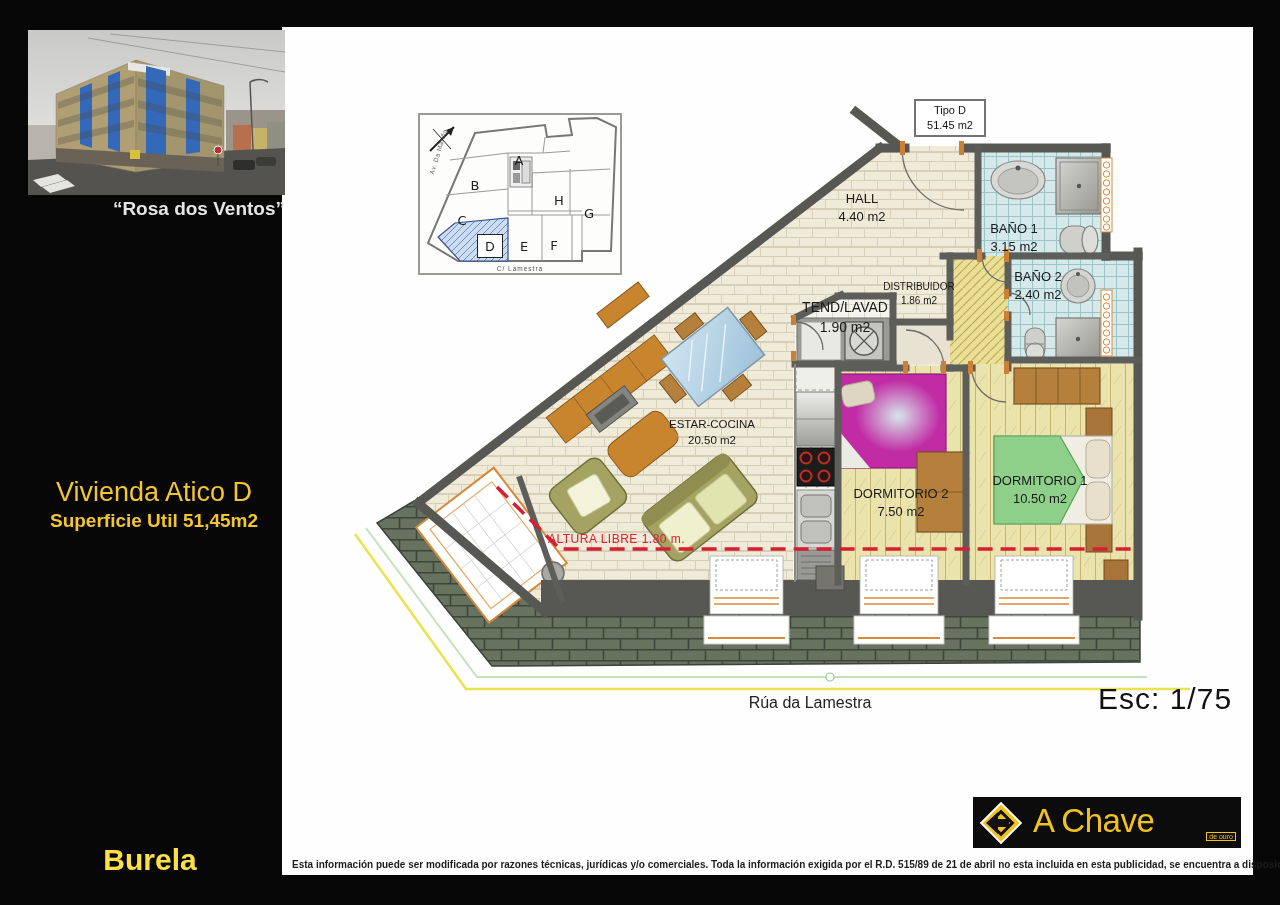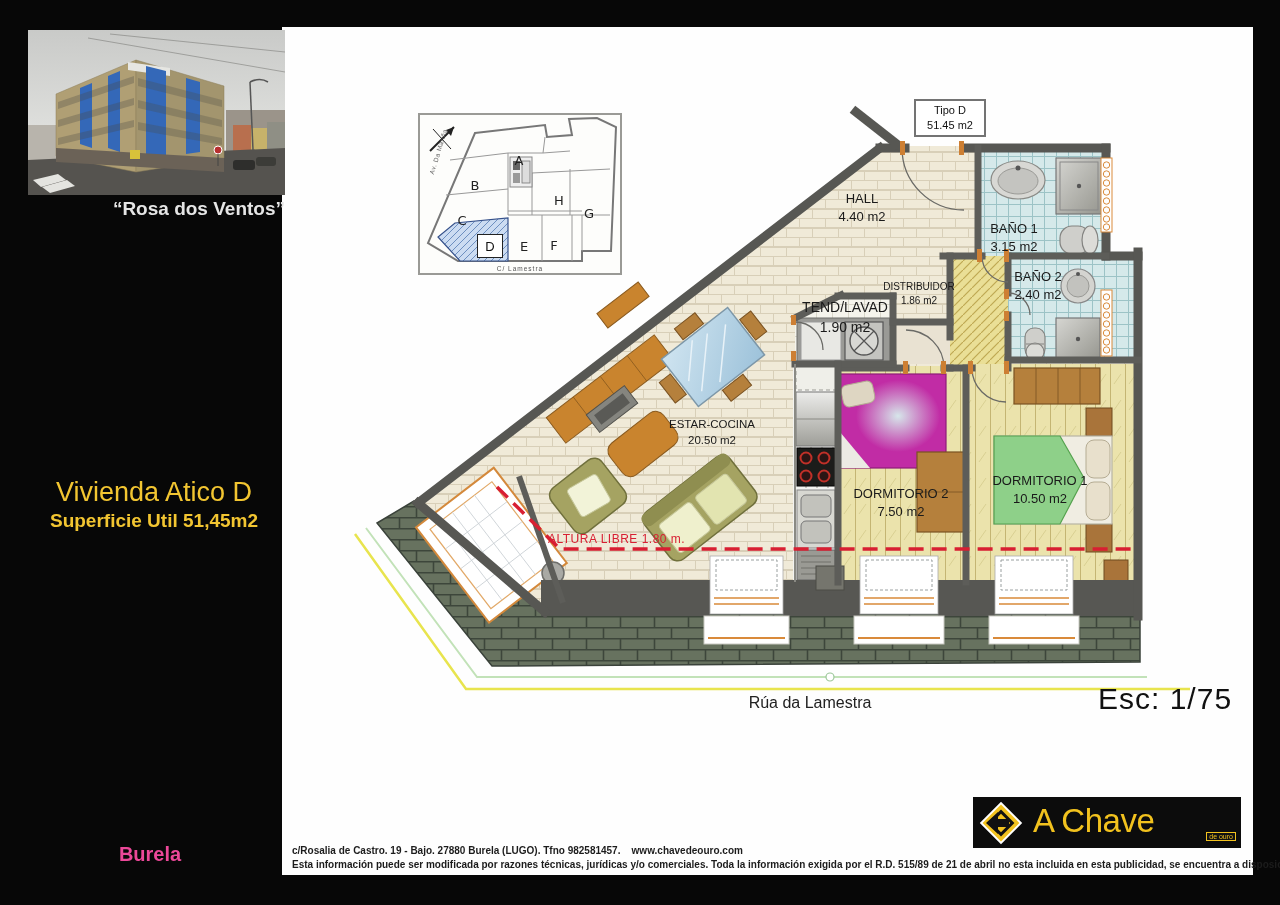--- a/index.html
+++ b/index.html
@@ -7,22 +7,22 @@
         font-family:"Liberation Sans",sans-serif;}
   .abs{position:absolute;}
   .panel{left:282px;top:27px;width:971px;height:848px;background:#fefefe;z-index:1;}
   .plan-svg{left:0;top:0;width:1280px;height:905px;z-index:2;pointer-events:none;}
   .photo{left:28px;top:30px;width:257px;height:165px;z-index:2;}
   .caption{left:28px;top:198px;width:257px;text-align:right;color:#e5e5e5;
            font-size:19px;font-weight:bold;z-index:2;}
   .title-block{left:30px;top:476px;width:248px;text-align:center;color:#f2c531;z-index:2;}
   .title-main{font-size:27px;font-weight:normal;line-height:1.25;}
   .title-sub{font-size:19px;font-weight:bold;}
-  .city{left:70px;top:843px;width:160px;text-align:center;color:#ec4899;
-        font-size:20px;font-weight:bold;z-index:2;}
+  .city{left:70px;top:843px;width:160px;text-align:center;color:#fde047;
+        font-size:30px;font-weight:bold;z-index:2;}
   .rl{position:absolute;z-index:4;transform:translateX(-50%);text-align:center;
       font-size:13px;color:#1a1a1a;line-height:1.4;white-space:nowrap;}
   .rl span{display:block;}
   .altura{left:548px;top:532px;font-size:12px;color:#d81f32;z-index:4;white-space:nowrap;
           letter-spacing:.5px;}
   .street{left:810px;top:694px;transform:translateX(-50%);font-size:16px;color:#222;z-index:4;}
   .esc{left:1098px;top:682px;font-size:30px;color:#111;z-index:4;letter-spacing:1px;}
   .tipo{left:914px;top:99px;width:68px;border:2px solid #737373;background:#fff;
         text-align:center;font-size:11px;color:#111;line-height:1.35;padding:2px 0;z-index:4;}
   .keyplan{left:418px;top:113px;width:200px;height:158px;border:2px solid #9a9a96;
@@ -486,21 +486,20 @@
   </div>
   <div class="rl" style="left:1040px;top:472px">
     <span>DORMITORIO 1</span>
     <span>10.50 m2</span>
   </div>
 
   <div class="abs altura">ALTURA LIBRE 1.80 m.</div>
   <div class="abs street">Rúa da Lamestra</div>
   <div class="abs esc">Esc: 1/75</div>
 
-  <div class="abs footer-line f1">c/Rosalia de Castro. 19 - Bajo. 27880 Burela (LUGO). Tfno 982581457.&nbsp;&nbsp;&nbsp; www.chavedeouro.com</div>
   <div class="abs footer-line f2">Esta información puede ser modificada por razones técnicas, jurídicas y/o comerciales. Toda la información exigida por el R.D. 515/89 de 21 de abril no esta incluida en esta publicidad, se encuentra a disposición de los interesados en nuestras oficinas .</div>
 
   <div class="abs logo">
     <svg class="logo-icon" viewBox="0 0 44 44">
       <rect x="8" y="8" width="28" height="28" transform="rotate(45 22 22)" fill="#f2c21e" stroke="#fff" stroke-width="2"></rect>
       <rect x="14" y="14" width="16" height="16" transform="rotate(45 22 22)" fill="none" stroke="#111" stroke-width="3"></rect>
       <path d="M7,22 L19,11 V18 H30 V26 H19 V33 Z" fill="#111"></path>
     </svg>
     <div class="logo-text">A Chave</div>
     <div class="logo-sub">de ouro</div>

